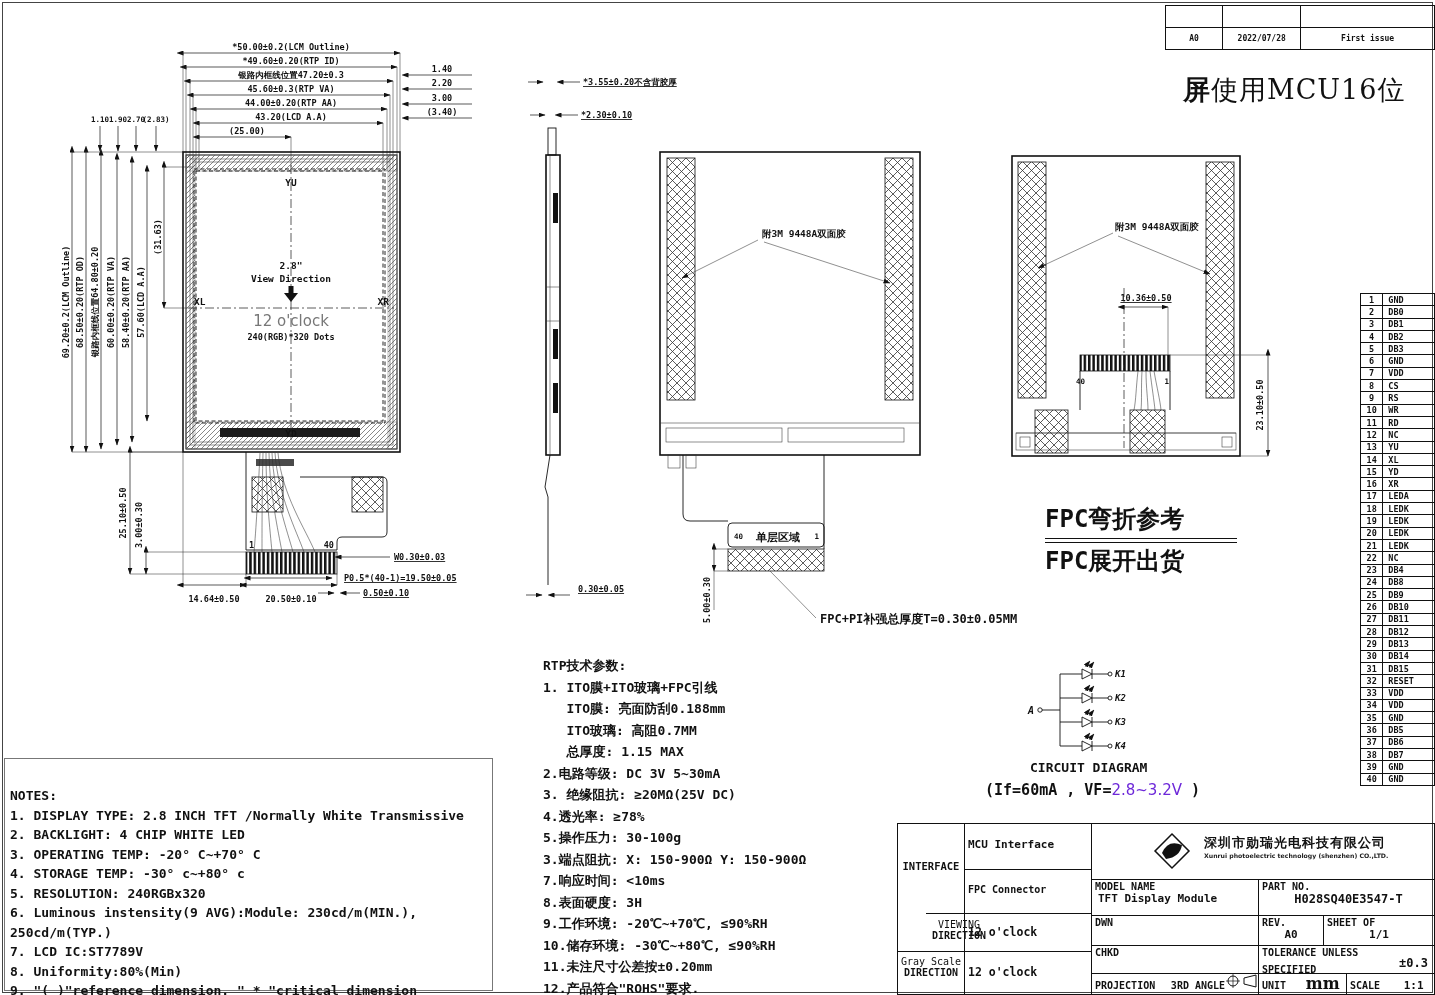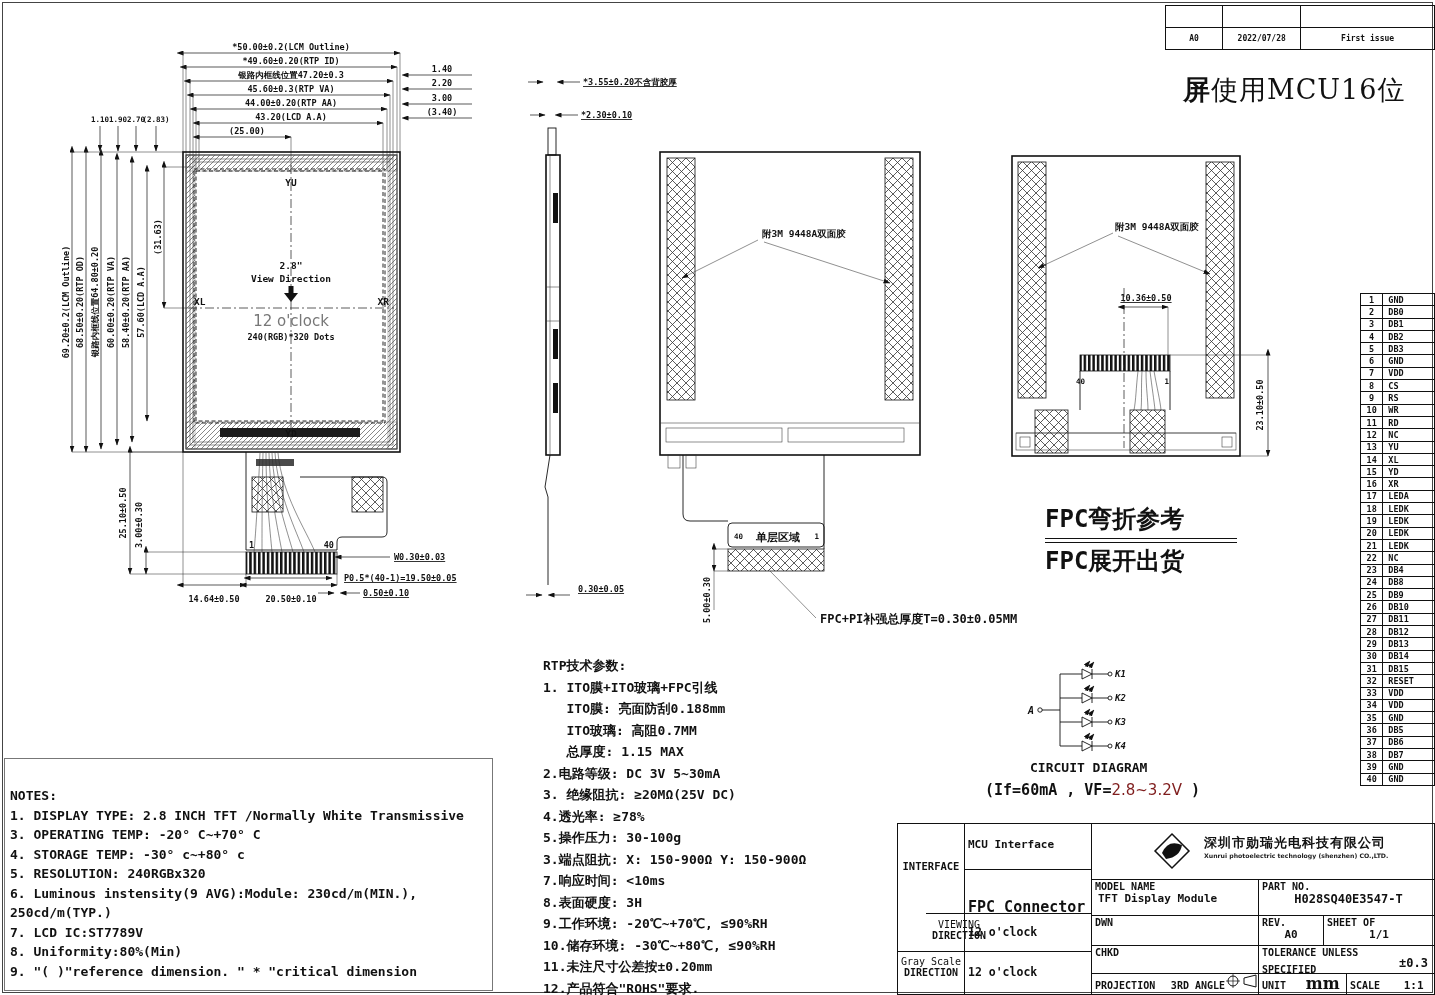--- a/index.html
+++ b/index.html
@@ -23,21 +23,21 @@
   .notes{left:10px;top:786px;width:475px;font:bold 13px "DejaVu Sans Mono",monospace;}
   .notes .ln{white-space:pre-wrap;line-height:19.5px;}
   .rtp{left:543px;top:655px;width:350px;font:bold 13px "DejaVu Sans Mono",monospace;}
   .rtp .ln{white-space:pre-wrap;line-height:21.5px;}
   .fpcnote{left:1045px;top:503px;width:195px;text-align:left;font:bold 24px "DejaVu Sans Mono",monospace;}
   .fpcnote .dbl{height:3px;border-top:1.6px solid #111;border-bottom:1.6px solid #111;margin:3px 0 2px 0;width:192px;}
   .hdrnote{left:1183px;top:72px;font-family:"DejaVu Serif",serif;font-size:27px;letter-spacing:1px;}
   .hdrnote b{font-weight:bold;}
   .circ-title{left:1030px;top:760px;font:bold 13px "DejaVu Sans Mono",monospace;}
   .circ-cond{left:985px;top:781px;font:bold 15px "DejaVu Sans Mono",monospace;}
-  .circ-cond .val{font-family:"DejaVu Sans",sans-serif;font-weight:normal;color:#7f1d1d;}
+  .circ-cond .val{font-family:"DejaVu Sans",sans-serif;font-weight:normal;color:#6d28d9;}
   
   table{border-collapse:collapse;}
   .pintable{left:1360px;top:293px;}
   .pintable td{border:1px solid #111;font:bold 8.5px "DejaVu Sans Mono",monospace;height:11.3px;padding:0;}
   .pintable td.no{width:22px;text-align:center;}
   .pintable td.nm{width:47px;padding-left:5px;}
   
   .revtable{left:1165px;top:5px;}
   .revtable td{border:1px solid #111;font:bold 8px "DejaVu Sans Mono",monospace;height:19px;text-align:center;}
   .revtable td:nth-child(1){width:56px;}
@@ -401,20 +401,21 @@
       <div class="ln">11.未注尺寸公差按±0.20mm</div>
       <div class="ln">12.产品符合"ROHS"要求.</div>
     </div>
 </div>
 
 <div class="abs notes-box"></div>
 <div class="abs notes">
   <div class="ln">NOTES:</div>
   <div>
       <div class="ln">1. DISPLAY TYPE: 2.8 INCH TFT /Normally White Transmissive</div>
+      <div class="ln">2. BACKLIGHT: 4 CHIP WHITE LED</div>
       <div class="ln">3. OPERATING TEMP: -20° C~+70° C</div>
       <div class="ln">4. STORAGE TEMP: -30° c~+80° c</div>
       <div class="ln">5. RESOLUTION: 240RGBx320</div>
       <div class="ln">6. Luminous instensity(9 AVG):Module: 230cd/m(MIN.), 250cd/m(TYP.)</div>
       <div class="ln">7. LCD IC:ST7789V</div>
       <div class="ln">8. Uniformity:80%(Min)</div>
       <div class="ln">9. "( )"reference dimension. " * "critical dimension</div>
     </div>
 </div>
 
@@ -602,21 +603,21 @@
 
 <div class="abs tb">
 
   <div class="cell" style="left:66px;top:0;width:127px;height:45px;border-top:none;">
     <div class="lbl" style="font-size:11px;margin-top:13px;">MCU Interface</div>
   </div>
   <div class="cell" style="left:0;top:0;width:66px;height:89px;border-left:none;border-top:none;">
     <div style="font:bold 10.5px 'DejaVu Sans Mono',monospace;text-align:center;margin-top:36px;">INTERFACE</div>
   </div>
   <div class="cell" style="left:66px;top:45px;width:127px;height:44px;">
-    <div class="lbl" style="font-size:15px;margin-top:27px;">FPC Connector</div>
+    <div class="lbl" style="font-size:10px;margin-top:13px;">FPC Connector</div>
   </div>
   <div class="cell" style="left:0;top:89px;width:66px;height:38px;border-left:none;margin-left:28px;">
     <div style="font:10px 'DejaVu Sans Mono',monospace;text-align:center;margin-top:5px;">VIEWING</div>
     <div style="font:bold 10px 'DejaVu Sans Mono',monospace;text-align:center;">DIRECTION</div>
   </div>
   <div class="cell" style="left:66px;top:89px;width:127px;height:38px;">
     <div class="lbl" style="font-size:11.5px;margin-top:10px;">12 o'clock</div>
   </div>
   <div class="cell" style="left:0;top:127px;width:66px;height:43px;border-left:none;">
     <div style="font:10px 'DejaVu Sans Mono',monospace;text-align:center;margin-top:4px;">Gray Scale</div>

